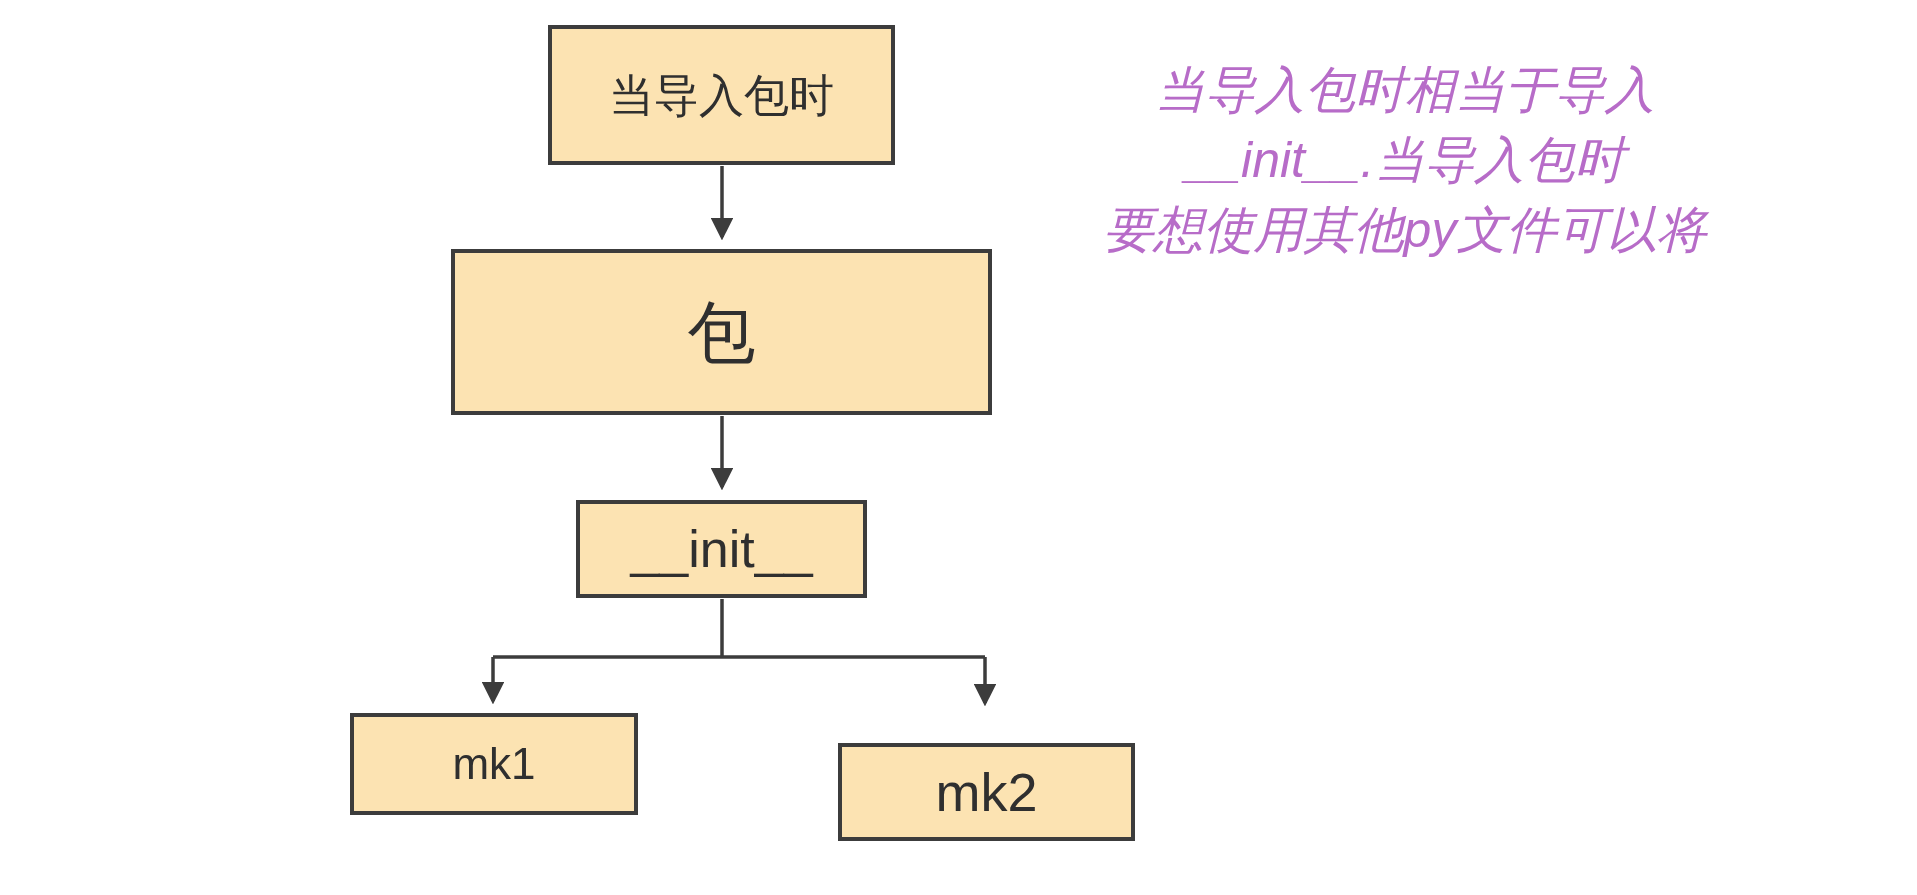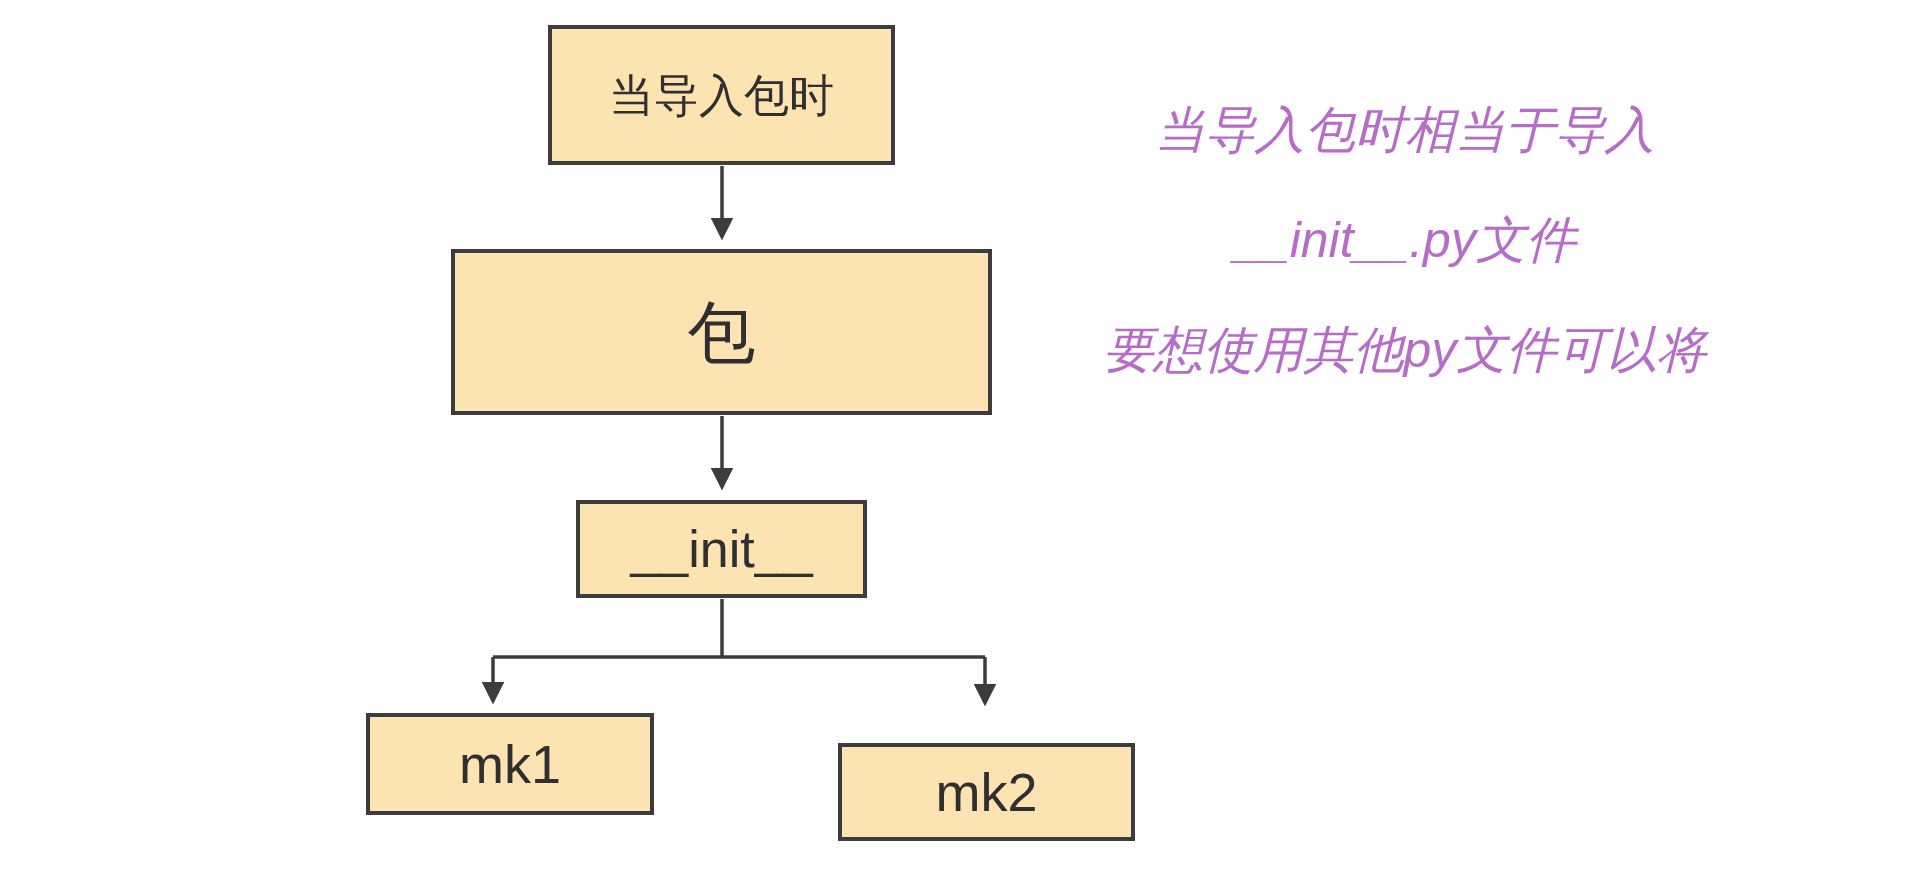--- a/index.html
+++ b/index.html
@@ -30,34 +30,34 @@
     display: flex;
     align-items: center;
     justify-content: center;
     text-align: center;
     line-height: 1;
     white-space: nowrap;
   }
   .node-import  { left: 548px; top: 25px;  width: 347px; height: 140px; font-size: 45px; }
   .node-package { left: 451px; top: 249px; width: 541px; height: 166px; font-size: 68px; }
   .node-init    { left: 576px; top: 500px; width: 291px; height: 98px;  font-size: 52px; }
-  .node-mk1     { left: 366px; top: 713px; width: 288px; height: 102px; font-size: 54px; }
+  .node-mk1     { left: 350px; top: 713px; width: 288px; height: 102px; font-size: 44px; }
   .node-mk2     { left: 838px; top: 715px; width: 297px; height: 98px;  font-size: 54px; margin-top: 28px; }
   .annotation {
     position: absolute;
     left: 1030px;
     top: 55px;
     width: 750px;
     text-align: center;
     font-style: italic;
     font-size: 50px;
     line-height: 70px;
     color: var(--annotation-color, #b76cc8);
   }
-  .annotation .ann-line { display: block; margin-top: 40px; }
+  .annotation .ann-line { display: block; }
 </style>
 </head>
 <body>
 
 <div class="canvas">
 
   <svg class="edges" viewBox="0 0 1917 895" xmlns="http://www.w3.org/2000/svg" aria-hidden="true">
     <defs>
       <marker id="arrowhead" viewBox="0 0 10 10" refX="8.5" refY="5" markerWidth="6.5" markerHeight="6.5" orient="auto-start-reverse">
         <path d="M0,0 L10,5 L0,10 z" class="arrow-fill" fill="#3c3c3c"></path>
@@ -92,17 +92,17 @@
   <div class="node node-mk1">
     <span>mk1</span>
   </div>
 
   <div class="node node-mk2">
     <span>mk2</span>
   </div>
 
   <div class="annotation">
     <span class="ann-line">当导入包时相当于导入</span>
-    <span class="ann-line">__init__.py文件</span>
+    <span class="ann-line">__init__.当导入包时</span>
     <span class="ann-line">要想使用其他py文件可以将</span>
   </div>
 
 </div>
 
 </body></html>

